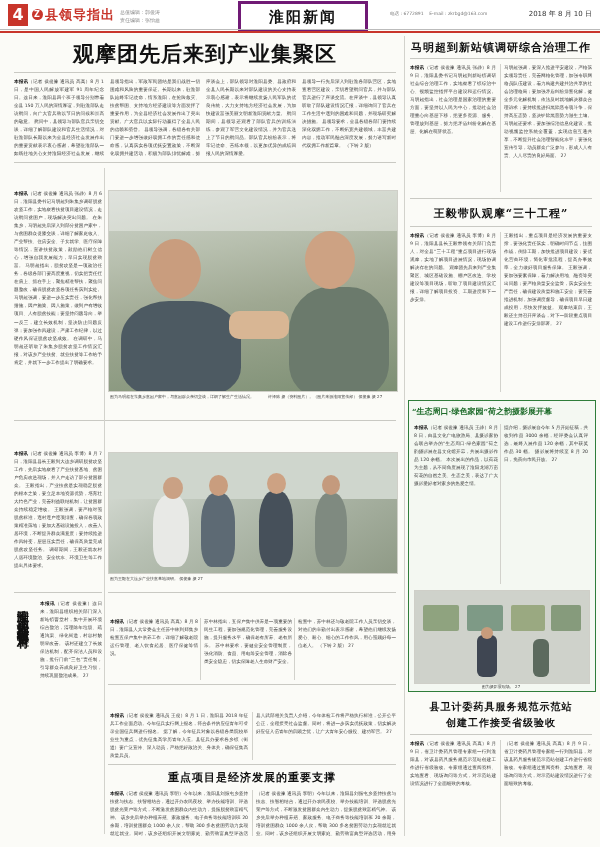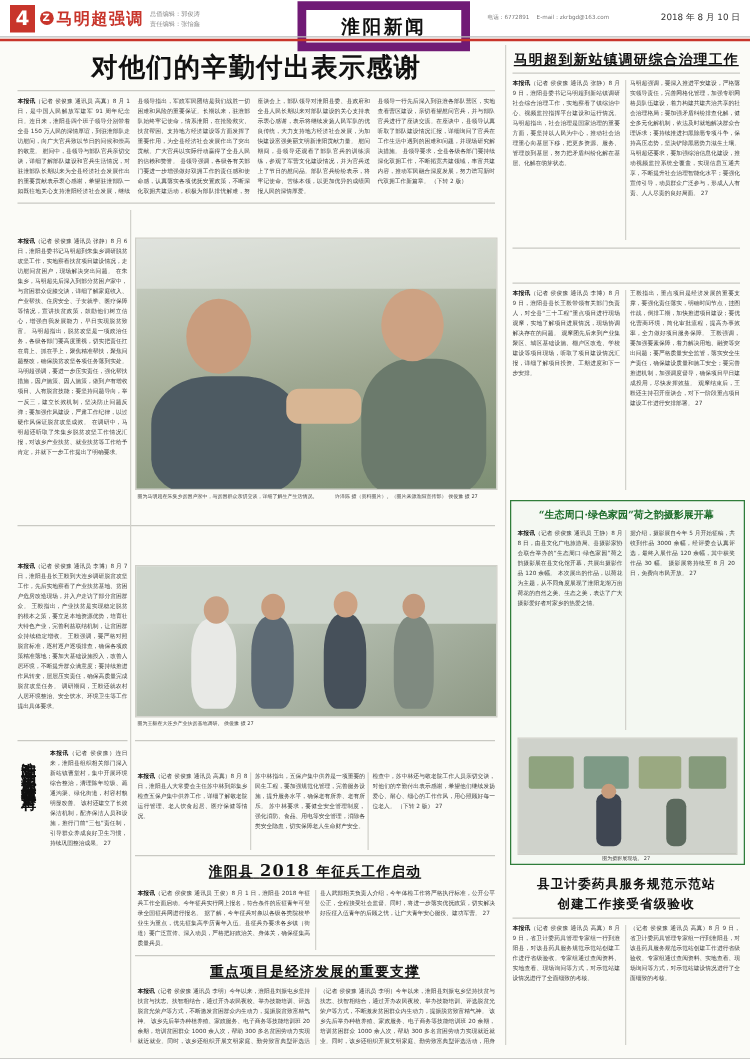--- a/index.html
+++ b/index.html
@@ -12,91 +12,91 @@
   .masthead{position:absolute;left:0;top:0;width:600px;height:30px;background:#fff;}
   .pagenum{position:absolute;left:8px;top:4px;width:20px;height:22px;background:#c8352b;
     color:#fff;font-size:16px;font-weight:bold;text-align:center;line-height:22px;}
   .logo{position:absolute;left:32px;top:6px;font-size:13px;font-weight:bold;color:#c8352b;
     letter-spacing:1px;}
   .logo .dot{display:inline-block;width:11px;height:11px;border-radius:50%;
     background:#c8352b;color:#fff;font-size:8px;line-height:11px;text-align:center;
     vertical-align:2px;margin-right:2px;}
   .mast-sub{position:absolute;left:120px;top:9px;font-size:5px;color:#888;line-height:1.5;}
   .mast-title{position:absolute;left:238px;top:1px;width:124px;height:26px;
-    border:7px solid #701a75;background:#fff;text-align:center;}
+    border:3px solid #701a75;background:#fff;text-align:center;}
   .mast-title span{font-size:15px;font-weight:bold;color:#111;line-height:26px;
     letter-spacing:2px;font-family:"DejaVu Serif","Liberation Serif",serif;}
   .mast-mail{position:absolute;left:390px;top:11px;font-size:4.5px;color:#777;}
   .mast-date{position:absolute;right:8px;top:9px;font-size:7px;color:#333;}
   .mast-rule{position:absolute;left:0;top:29px;width:600px;height:1px;background:#bbb;}
   .mast-rule2{position:absolute;left:0;top:31px;width:600px;height:2px;background:#c8352b;}
 
   
   .col-rule{position:absolute;background:#d2d2cc;width:1px;}
   .hrule{position:absolute;background:#c9c9c3;height:1px;}
 
   .headline{
     position:absolute;text-align:center;color:#111;font-weight:bold;
     font-family:"DejaVu Serif","Liberation Serif",serif;letter-spacing:1px;
   }
   .h1{font-size:21px;}
   .h2{font-size:13px;}
-  .h3{font-size:11px;text-decoration:underline;}
+  .h3{font-size:11px;}
   .h4{font-size:10px;}
 
   .body{position:absolute;overflow:hidden;color:#3a3a3a;}
   .body .lead{color:#111;font-weight:bold;font-size:4.6px;}
   .body p{margin:0;font-size:4.6px;line-height:1.75;text-align:justify;
     word-break:break-all;}
   .photo{position:absolute;background:#b9c2b4;overflow:hidden;border:1px solid #cfcfc8;}
   .cap{position:absolute;font-size:4px;color:#444;line-height:1.5;text-align:justify;
     word-break:break-all;}
 
   
   .ph1{background:linear-gradient(170deg,#cfd4cc 0%,#b7bfae 30%,#9fa892 55%,#7d8f74 100%);}
   .ph2{background:linear-gradient(150deg,#dfe3dd 0%,#b8c1b4 40%,#8f9a86 100%);}
   .ph3{background:linear-gradient(130deg,#e3e6e1 0%,#c3cbbe 45%,#93a08c 100%);}
   .ph-figs{position:absolute;left:0;top:0;right:0;bottom:0;}
   .fig{position:absolute;border-radius:40% 40% 30% 30%;}
 
   .boxed{position:absolute;border:1.5px solid #2f7d3a;background:#f4f8f2;}
-  .boxed-title{position:absolute;text-align:center;font-weight:bold;color:#1d6b2a;
+  .boxed-title{position:absolute;font-weight:bold;color:#1d6b2a;
     font-family:"DejaVu Serif","Liberation Serif",serif;}
   .sidebar-vert{position:absolute;writing-mode:vertical-rl;font-weight:bold;
     font-family:"DejaVu Serif","Liberation Serif",serif;color:#111;}
   .num-strong{font-weight:bold;}
 </style>
 </head>
 <body>
 
 <div class="page">
 
   <div class="masthead">
     <div class="pagenum">4</div>
     <div class="logo">
-      <span class="dot">Z</span><span>马明超强调</span>
+      <span class="dot">Z</span><span>县领导指出</span>
     </div>
     <div class="mast-sub" style="white-space:pre-line;">总值编辑：郭俊涛
 责任编辑：张怡鑫</div>
     <div class="mast-title">
       <span>淮阳新闻</span>
     </div>
     <div class="mast-mail">
       <span>电话：6772891</span>
       &nbsp;&nbsp;
       <span>E-mail：zkrbgd@163.com</span>
     </div>
     <div class="mast-date">2018 年 8 月 10 日</div>
   </div>
   <div class="mast-rule"></div>
   <div class="mast-rule2"></div>
 
   <div class="col-rule" style="left:404px;top:36px;height:800px;"></div>
 
-  <div class="headline h1" style="left:10px;top:40px;width:390px;">对他们的辛勤付出表示感谢</div>
+  <div class="headline h1" style="left:10px;top:40px;width:390px;">观摩团先后来到产业集聚区</div>
   <div class="hrule" style="left:14px;top:72px;width:382px;"></div>
 
   <div class="body" style="left:14px;top:78px;width:90px;height:80px;">
     <p><span class="lead">本报讯</span><span>（记者 侯俊豫 通讯员 高真）8 月 1 日，是中国人民解放军建军 91 周年纪念日。连日来，淮阳县四个班子领导分别带着全县 150 万人民的深情厚谊，到驻淮部队走访慰问，向广大官兵致以节日的问候和崇高的敬意。
 慰问中，县领导与部队官兵亲切交谈，详细了解部队建设和官兵生活情况，对驻淮部队长期以来为全县经济社会发展作出的重要贡献表示衷心感谢，希望驻淮部队一如既往地关心支持淮阳经济社会发展，继续发扬优良传统，在全县经济社会发展中发挥更大作用。</span></p>
   </div>
   <div class="body" style="left:110px;top:78px;width:90px;height:80px;">
     <p><span>县领导指出，军政军民团结是我们战胜一切困难和风险的重要保证。长期以来，驻淮部队始终牢记使命，情系淮阳，在抢险救灾、扶贫帮困、支持地方经济建设等方面发挥了重要作用，为全县经济社会发展作出了突出贡献。广大官兵以实际行动赢得了全县人民的信赖和赞誉。
 县领导强调，各级各有关部门要进一步增强做好双拥工作的责任感和使命感，认真落实各项优抚安置政策，不断深化双拥共建活动，积极为部队排忧解难，努力营造全社会关心支持国防和军队建设的良好氛围。</span></p>
   </div>
@@ -177,25 +177,20 @@
   <div class="body" style="left:204px;top:618px;width:88px;height:62px;">
     <p><span>苏中林指出，五保户集中供养是一项重要的民生工程，要加强规范化管理，完善服务设施，提升服务水平，确保老有所养、老有所乐。
 苏中林要求，要健全安全管理制度，强化消防、食品、用电等安全管理，消除各类安全隐患，切实保障老人生命财产安全。</span></p>
   </div>
   <div class="body" style="left:298px;top:618px;width:98px;height:62px;">
     <p><span>检查中，苏中林还与敬老院工作人员亲切交谈，对他们的辛勤付出表示感谢，希望他们继续发扬爱心、耐心、细心的工作作风，用心照顾好每一位老人。
 （下转 2 版）    27</span></p>
   </div>
   <div class="hrule" style="left:108px;top:684px;width:288px;"></div>
 
-  <div class="headline h3" style="left:108px;top:690px;width:288px;">
-    <span>淮阳县</span>
-    <span class="num-strong" style="font-size:13px;">2018</span>
-    <span>年征兵工作启动</span>
-  </div>
   <div class="body" style="left:110px;top:712px;width:138px;height:48px;">
     <p><span class="lead">本报讯</span><span>（记者 侯俊豫 通讯员 王俊）8 月 1 日，淮阳县 2018 年征兵工作全面启动。今年征兵实行网上报名，符合条件的应征青年可登录全国征兵网进行报名。
 据了解，今年征兵对象以各级各类院校毕业生为重点，优先征集高学历青年入伍。县征兵办要求各乡镇（街道）要广泛宣传、深入动员，严格把好政治关、身体关，确保征集高质量兵员。</span></p>
   </div>
   <div class="body" style="left:256px;top:712px;width:140px;height:48px;">
     <p><span>县人武部相关负责人介绍，今年体检工作将严格执行标准，公开公平公正，全程接受社会监督。同时，将进一步落实优抚政策，切实解决好应征入伍青年的后顾之忧，让广大青年安心服役、建功军营。    27</span></p>
   </div>
   <div class="hrule" style="left:108px;top:764px;width:288px;"></div>
 
   <div class="headline h3" style="left:108px;top:770px;width:288px;">重点项目是经济发展的重要支撑</div>
@@ -220,20 +215,21 @@
     <p><span class="lead">本报讯</span><span>（记者 侯俊豫 通讯员 张静）8 月 9 日，淮阳县委书记马明超到新站镇调研社会综合治理工作，实地察看了镇综治中心、视频监控指挥平台建设和运行情况。
 马明超指出，社会治理是国家治理的重要方面，要坚持以人民为中心，推动社会治理重心向基层下移，把更多资源、服务、管理放到基层，努力把矛盾纠纷化解在基层、化解在萌芽状态。</span></p>
   </div>
   <div class="body" style="left:504px;top:64px;width:88px;height:128px;">
     <p><span>马明超强调，要深入推进平安建设，严格落实领导责任，完善网格化管理，加强专职网格员队伍建设，着力构建共建共治共享的社会治理格局；要加强矛盾纠纷排查化解，健全多元化解机制，依法及时就地解决群众合理诉求；要持续推进扫黑除恶专项斗争，保持高压态势，坚决铲除黑恶势力滋生土壤。
 马明超还要求，要加强综治信息化建设，推动视频监控系统全覆盖，实现信息互通共享，不断提升社会治理智能化水平；要强化宣传引导，动员群众广泛参与，形成人人有责、人人尽责的良好局面。    27</span></p>
   </div>
   <div class="col-rule" style="left:500px;top:64px;height:128px;"></div>
   <div class="hrule" style="left:410px;top:198px;width:182px;"></div>
 
+  <div class="headline h3" style="left:410px;top:206px;width:182px;">王毅带队观摩“三十工程”</div>
   <div class="hrule" style="left:410px;top:226px;width:182px;"></div>
   <div class="body" style="left:410px;top:232px;width:86px;height:160px;">
     <p><span class="lead">本报讯</span><span>（记者 侯俊豫 通讯员 李博）8 月 9 日，淮阳县县长王毅带领有关部门负责人，对全县“三十工程”重点项目进行现场观摩，实地了解项目进展情况，现场协调解决存在的问题。
 观摩团先后来到产业集聚区、城区基础设施、棚户区改造、学校建设等项目现场，听取了项目建设情况汇报，详细了解项目投资、工期进度和下一步安排。</span></p>
   </div>
   <div class="body" style="left:504px;top:232px;width:88px;height:160px;">
     <p><span>王毅指出，重点项目是经济发展的重要支撑，要强化责任落实，明确时间节点，挂图作战，倒排工期，加快推进项目建设；要优化营商环境，简化审批流程，提高办事效率，全力做好项目服务保障。
 王毅强调，要加强要素保障，着力解决用地、融资等突出问题；要严格质量安全监管，落实安全生产责任，确保建设质量和施工安全；要完善推进机制，加强调度督导，确保项目早日建成投用，尽快发挥效益。
 观摩结束后，王毅还主持召开座谈会，对下一阶段重点项目建设工作进行安排部署。    27</span></p>
   </div>

